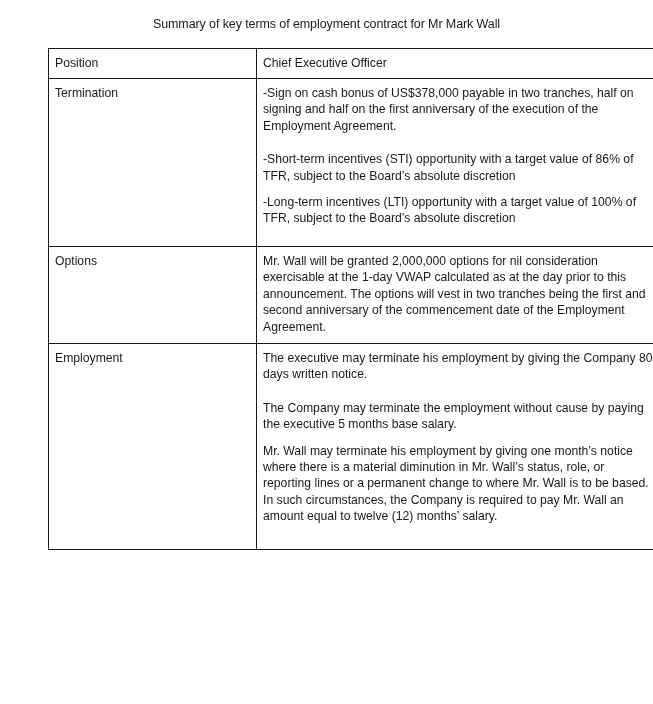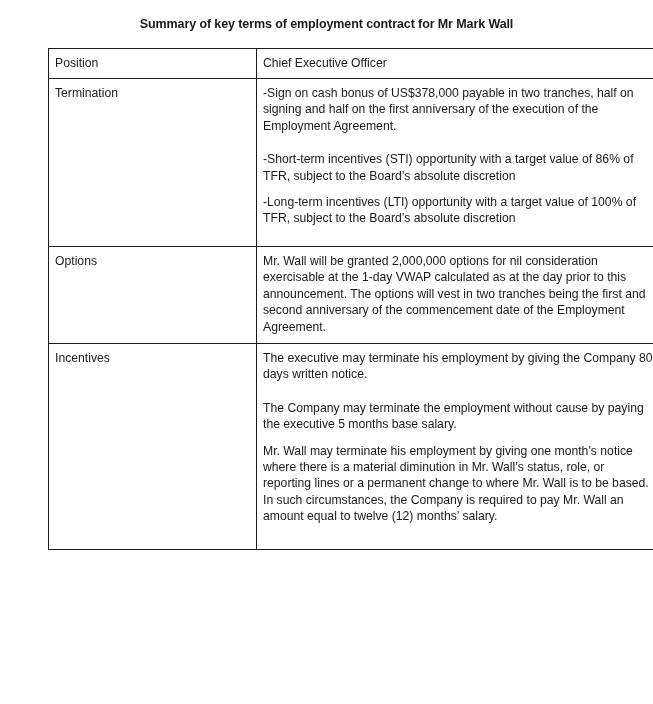--- a/index.html
+++ b/index.html
@@ -1,19 +1,19 @@
 <!DOCTYPE html>
 <html><head>
 <meta charset="utf-8">
 <style>
   html, body { margin:0; padding:0; background:#ffffff; }
   body { width:653px; height:704px; position:relative; overflow:hidden;
          font-family:"Liberation Sans", sans-serif; color:#1a1a1a; }
   .title { position:absolute; top:17px; left:0; width:653px; text-align:center;
-           font-weight:bold; font-size:12.5px; letter-spacing:-0.1px; }
+           font-weight:normal; font-size:12.5px; letter-spacing:-0.1px; }
   table { position:absolute; left:20px; top:48px; width:614px; border-collapse:collapse;
           table-layout:fixed; font-size:12.2px; line-height:16.4px;margin-left:28px; }
   td { border:1px solid #1a1a1a; vertical-align:top; padding:6px 6px 0 6px; }
   td.label { width:195px; }
   p { margin:0; }
   .gap { height:10px; }
   .gap2 { height:17px; }
 </style>
 </head>
 <body>
@@ -38,21 +38,21 @@
       <p>-Long-term incentives (LTI) opportunity with a target value of 100% of TFR, subject to the Board’s absolute discretion</p>
     </td>
   </tr>
   <tr style="height:97px">
     <td class="label">Options</td>
     <td>
       <p>Mr. Wall will be granted 2,000,000 options for nil consideration exercisable at the 1-day VWAP calculated as at the day prior to this announcement. The options will vest in two tranches being the first and second anniversary of the commencement date of the Employment Agreement.</p>
     </td>
   </tr>
   <tr style="height:206px">
-    <td class="label">Incentives</td>
+    <td class="label">Employment</td>
     <td>
       <p>The executive may terminate his employment by giving the Company 80 days written notice.</p>
       <div class="gap2"></div>
       <p>The Company may terminate the employment without cause by paying the executive 5 months base salary.</p>
       <div class="gap"></div>
       <p>Mr. Wall may terminate his employment by giving one month’s notice where there is a material diminution in Mr. Wall’s status, role, or reporting lines or a permanent change to where Mr. Wall is to be based. In such circumstances, the Company is required to pay Mr. Wall an amount equal to twelve (12) months’ salary.</p>
     </td>
   </tr>
 </tbody>
   </table>

